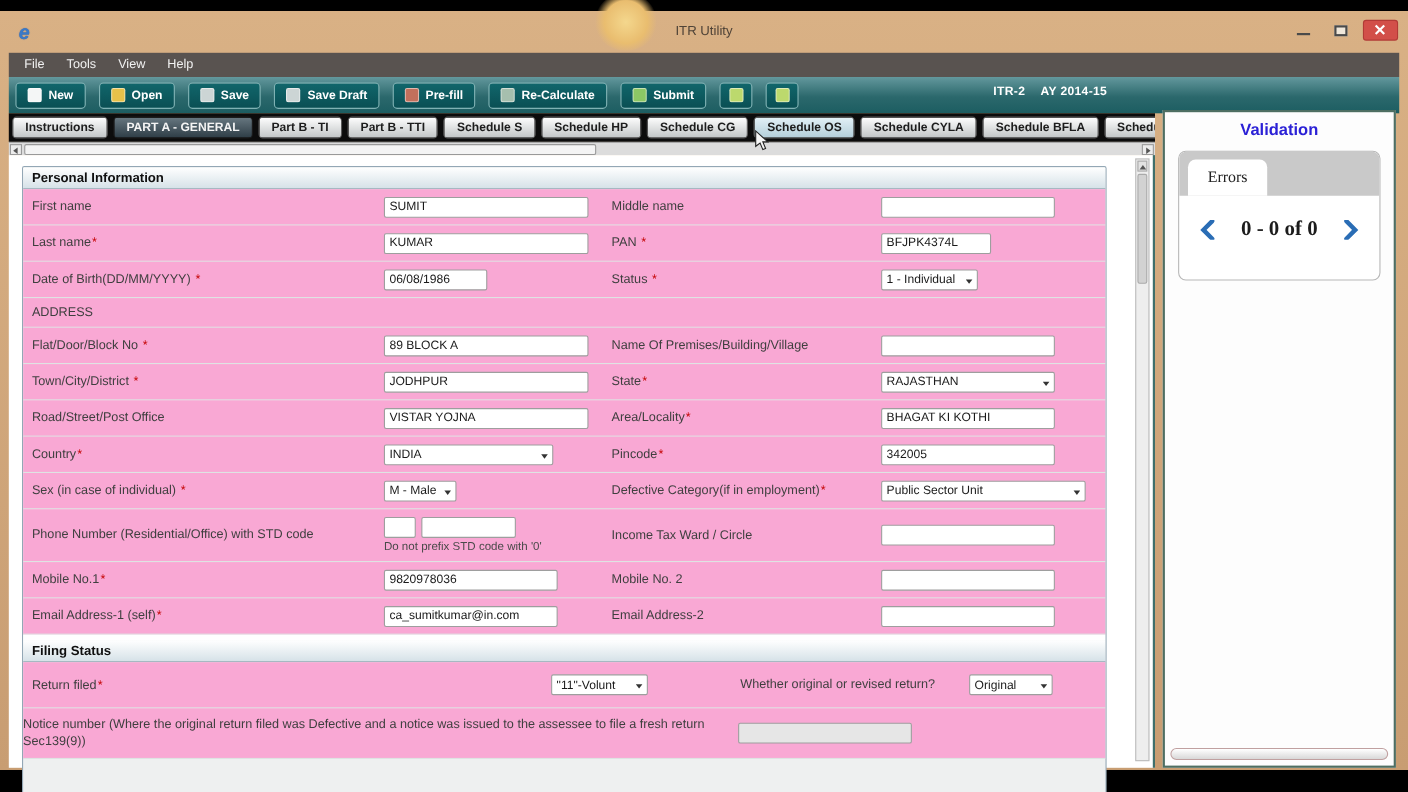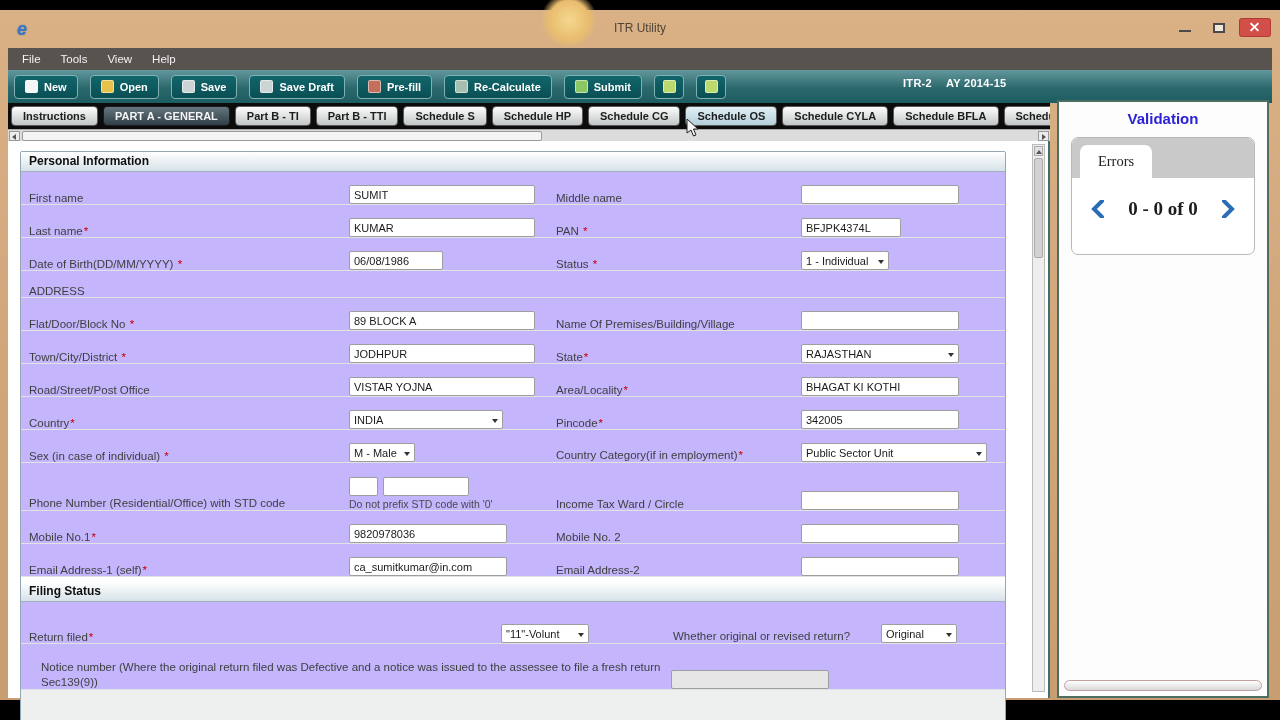--- a/index.html
+++ b/index.html
@@ -77,21 +77,21 @@
   .tri-u { position:absolute; left:1px; top:3px; width:0; height:0; border-left:3px solid transparent;
            border-right:3px solid transparent; border-bottom:4px solid #555; }
   .vs-thumb { position:absolute; left:1px; top:13px; width:9px; height:100px; background:#d2d2d2;
               border:1px solid #aaa; border-radius:2px; }
 
   
   .form-panel { position:absolute; left:12px; top:10px; width:986px; height:680px;
                 border:1px solid #93a7b5; border-radius:2px; overflow:hidden; background:#eef0f0; }
   .sec-header { height:20px; background:linear-gradient(#ffffff,#d6e2e8); border-bottom:1px solid #9fb2bd;
                 font-size:12px; font-weight:bold; color:#101010; padding-left:8px; line-height:19px; }
-  .row { display:flex; align-items:flex-end; border-bottom:1px solid #dfe3e3; background:#c4b5fd; }
+  .row { display:flex; align-items:center; border-bottom:1px solid #dfe3e3; background:#f9a8d4; }
   .h33{height:33px;} .h27{height:27px;} .h48{height:48px;} .h42{height:42px;} .h46{height:46px;}
   .lab { font-size:11.5px; color:#3f3f3f; }
   .lab-l { width:328px; padding-left:8px; }
   .fld-l { width:207px; }
   .lab-r { width:245px; }
   .fld-r { flex:1; }
   .req { color:#c40000; margin-left:1px; }
   .inp { height:19px; border:1px solid #9e9e9e; border-radius:2px; font-size:11px; padding:0 4px;
          font-family:"Liberation Sans",sans-serif; color:#1a1a1a; background:#fff; }
   .inp:disabled,.inp.disabled { background:#e6e6e6; }
@@ -103,21 +103,21 @@
   .dd .arr { position:absolute; right:4px; top:8px; width:0; height:0; border-left:3.5px solid transparent;
              border-right:3.5px solid transparent; border-top:4px solid #333; }
   .dd-status{width:88px;} .dd-state{width:158px;} .dd-country{width:154px;} .dd-sex{width:66px;}
   .dd-emp{width:186px;} .dd-return{width:88px;} .dd-orig{width:76px;}
   .hint { font-size:10.5px; color:#4a4a4a; margin-top:2px; }
   .gap { height:5px; background:#fff; }
   .lab-wrap { line-height:1.25; }
   .filing-lab1 { width:480px; padding-left:8px; }
   .filing-fld1 { width:172px; }
   .filing-lab2 { width:208px; }
-  .notice-lab { width:650px; padding-left:20px; }
+  .notice-lab { width:650px; padding-left:0; }
 
   
   .val-panel { position:absolute; left:1057px; top:90px; width:212px; height:598px; background:#fdfdfd;
                border:2px solid #4e6e62; }
   .val-title { text-align:center; margin-top:8px; font-size:15px; font-weight:bold; color:#2b21d6; }
   .val-box { margin:10px 12px 0 12px; border:1px solid #b8b8b8; border-radius:7px; height:118px;
              overflow:hidden; background:#fff; }
   .val-tabs { height:40px; background:#c9c9c9; position:relative; border-radius:6px 6px 0 0; }
   .val-tab { position:absolute; left:8px; top:7px; bottom:0; width:72px; background:#fff;
              border-radius:7px 7px 0 0; display:flex; align-items:center; justify-content:center;
@@ -300,21 +300,21 @@
         </div>
 
         <div class="row h33">
           <div class="lab lab-l"><span>Sex (in case of individual) </span><span class="req">*</span></div>
           <div class="fld-l">
             <div class="dd dd-sex">
                 <span>M - Male</span>
                 <span class="arr"></span>
               </div>
           </div>
-          <div class="lab lab-r lab-wrap"><span>Country Category(if in employment)</span><span class="req">*</span></div>
+          <div class="lab lab-r lab-wrap"><span>Defective Category(if in employment)</span><span class="req">*</span></div>
           <div class="fld-r">
             <div class="dd dd-emp">
                 <span>Public Sector Unit</span>
                 <span class="arr"></span>
               </div>
           </div>
         </div>
 
         <div class="row h48">
           <div class="lab lab-l lab-wrap"><span>Phone Number (Residential/Office) with STD code</span></div>

